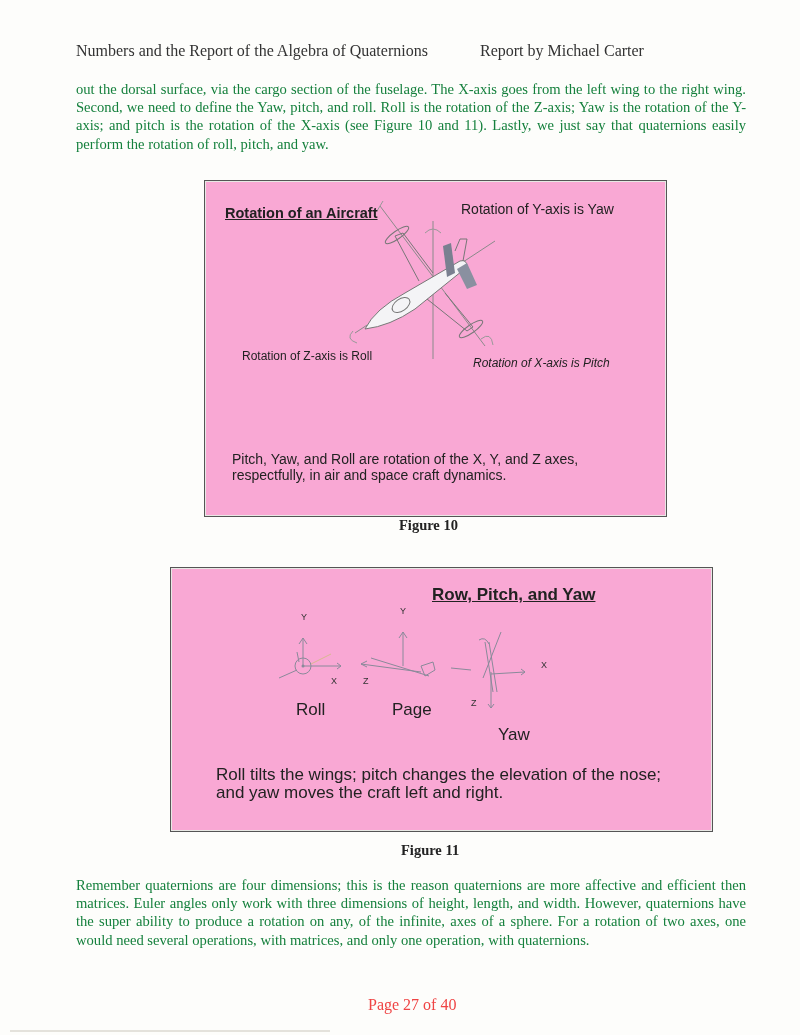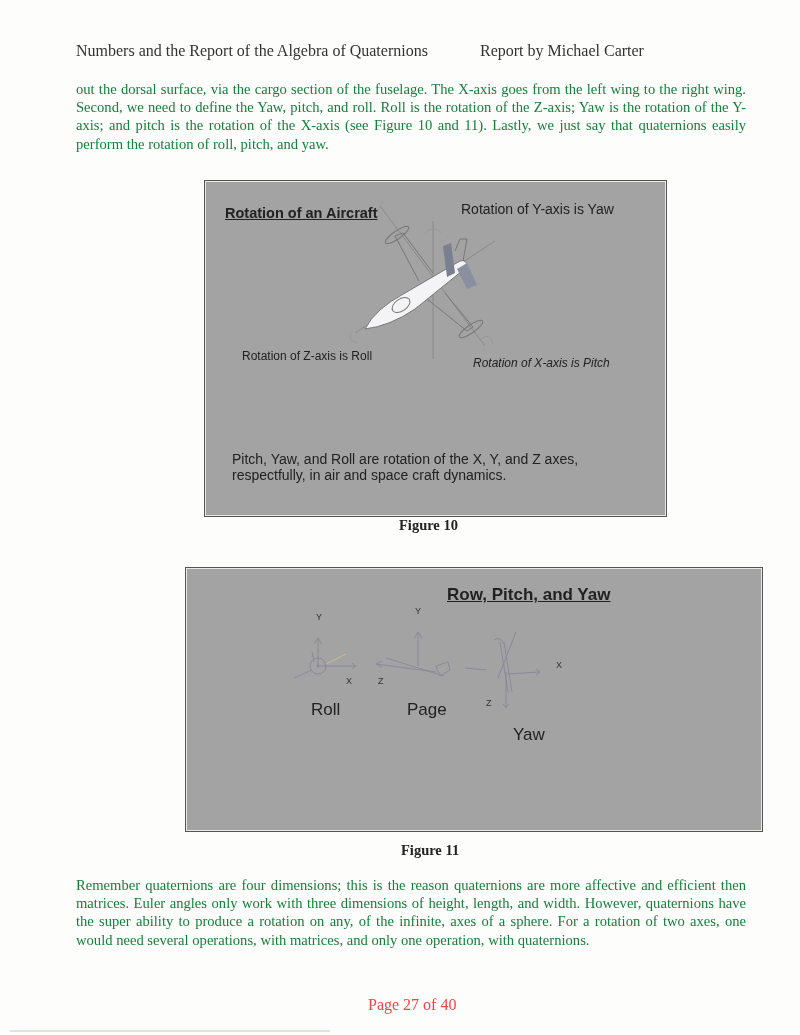--- a/index.html
+++ b/index.html
@@ -11,25 +11,25 @@
   .hdr { position: absolute; top: 42px; font-size: 16px; color: #333; }
   .hdr-left { left: 76px; }
   .hdr-right { left: 480px; }
   .para {
     position: absolute; left: 76px; width: 670px;
     font-size: 14.6px; line-height: 18.2px; text-align: justify; color: #15803d;
   }
   .para1 { top: 80px; }
   .para2 { top: 876px; }
   .fig-box {
-    position: absolute; border: 1px solid #555; background: #a3a3a3;
+    position: absolute; border: 1px solid #555; background: #f9a8d4;
     box-shadow: inset 0 0 0 1px #e8e8e4;
   }
   .fig1 { left: 204px; top: 180px; width: 461px; height: 335px; }
-  .fig2 { left: 185px; top: 567px; width: 541px; height: 263px; padding-left: 35px; }
+  .fig2 { left: 170px; top: 567px; width: 541px; height: 263px; }
   .fig-box svg { position: absolute; left: 0; top: 0; }
   .sans { font-family: "Liberation Sans", sans-serif; position: absolute; color: #222; white-space: nowrap; }
   .f1-title { left: 20px; top: 24px; font-size: 14.5px; font-weight: bold; text-decoration: underline; }
   .f1-yaw { left: 256px; top: 20px; font-size: 14px; }
   .f1-roll { left: 37px; top: 168px; font-size: 12px; }
   .f1-pitch { left: 268px; top: 175px; font-size: 12px; font-style: italic; }
   .f1-cap { left: 27px; top: 270px; font-size: 14px; line-height: 16px; }
   .f2-title { left: 261px; top: 17px; font-size: 17px; font-weight: bold; text-decoration: underline; }
   .f2-ax { font-size: 9px; color: #333; }
   .f2-lbl { font-size: 17px; margin-left: 21px; }
@@ -137,19 +137,23 @@
   <div class="sans f2-lbl" style="left:104px;top:132px">Roll</div>
 
   <div class="sans f2-ax" style="left:229px;top:38px">Y</div>
   <div class="sans f2-ax" style="left:192px;top:108px">Z</div>
   <div class="sans f2-lbl" style="left:200px;top:132px">Page</div>
 
   <div class="sans f2-ax" style="left:370px;top:92px">X</div>
   <div class="sans f2-ax" style="left:300px;top:130px">Z</div>
   <div class="sans f2-lbl" style="left:306px;top:157px">Yaw</div>
 
+  <div class="sans f2-cap">
+    <div>Roll tilts the wings; pitch changes the elevation of the nose;</div>
+    <div>and yaw moves the craft left and right.</div>
+  </div>
 </div>
 <div class="caption cap11">Figure 11</div>
 
 <p class="para para2" style="margin:0">Remember quaternions are four dimensions; this is the reason quaternions are more affective and efficient then matrices.  Euler angles only work with three dimensions of height, length, and width.  However, quaternions have the super ability to produce a rotation on any, of the infinite, axes of a sphere.  For a rotation of two axes, one would need several operations, with matrices, and only one operation, with quaternions.</p>
 
 <div class="page-num">Page 27 of 40</div>
 <div class="scan-edge"></div>
 
 </body></html>

